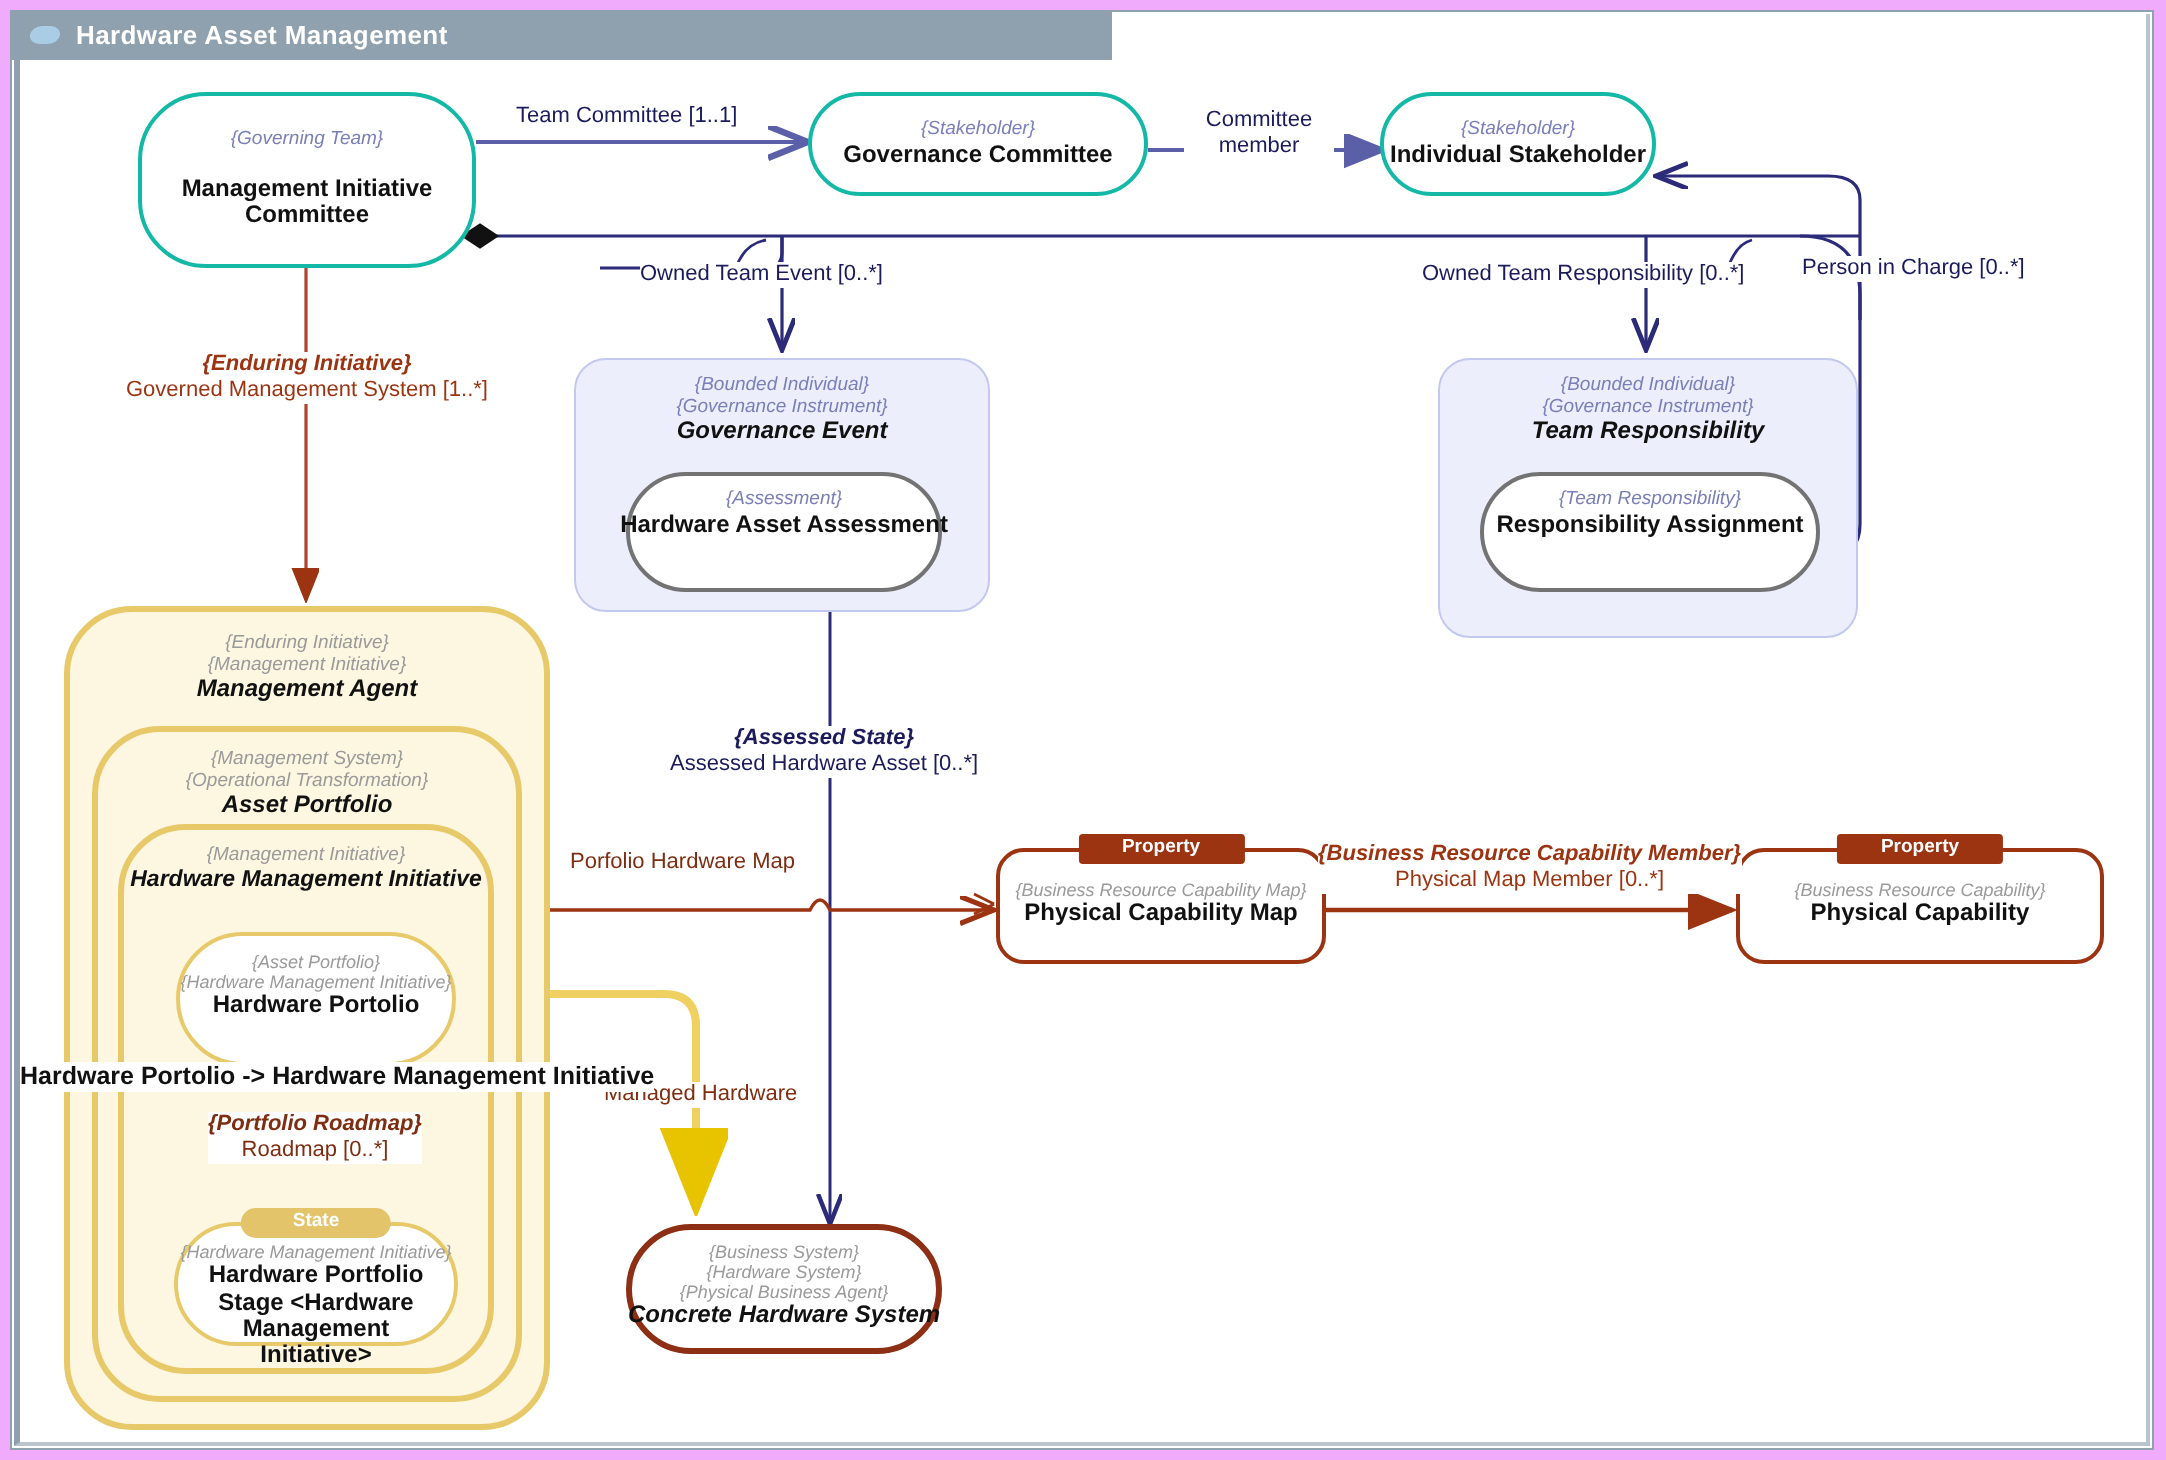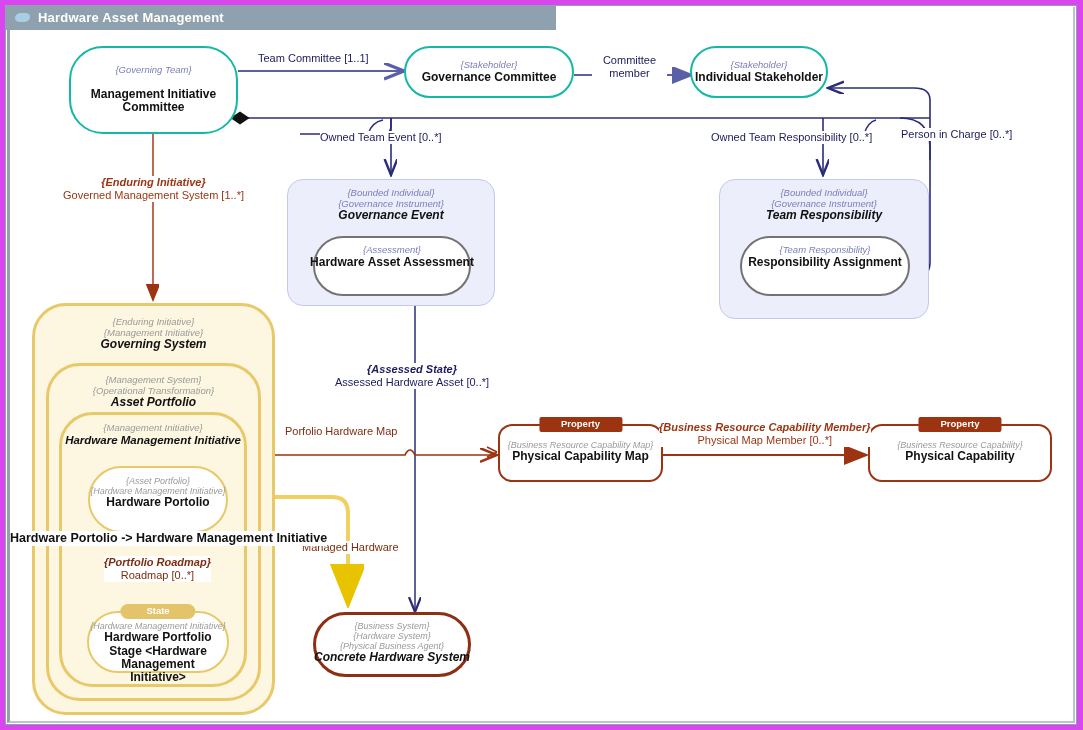--- a/index.html
+++ b/index.html
@@ -1,17 +1,17 @@
 <!DOCTYPE html>
 <html><head>
 <meta charset="utf-8">
 <style>
   html,body{margin:0;padding:0;background:#ffffff;}
   body{width:1083px;height:730px;font-family:"Liberation Sans",sans-serif;overflow:hidden;}
-  #root{position:relative;width:1083px;height:730px;background:#d946ef;}
+  #root{position:relative;width:1083px;height:730px;background:#f0abfc;}
 
   
   .frame{position:absolute;left:5px;top:5px;width:1072px;height:720px;
          border:1px solid #8fa1ae;background:#ffffff;box-sizing:border-box;}
   .frame-inner{position:absolute;left:7px;top:7px;width:1068px;height:716px;
          border:2px solid #b9c4cc;border-top:none;border-left:3px solid #8fa1ae;
          box-sizing:border-box;pointer-events:none;}
   .titlebar{position:absolute;left:5px;top:5px;width:551px;height:25px;
             background:#8fa1ae;display:flex;align-items:center;box-sizing:border-box;padding-left:10px;}
   .title-icon{width:15px;height:9px;border-radius:6px/5px;background:#a9cde4;
@@ -167,21 +167,21 @@
   </div>
 
   <div class="node pill-white" style="left:740px;top:236px;width:170px;height:60px;justify-content:flex-start;padding-top:7px;">
     <div class="stereo">{Team Responsibility}</div>
     <div class="nname">Responsibility Assignment</div>
   </div>
 
   <div class="node box-yellow" style="left:32px;top:303px;width:243px;height:412px;justify-content:flex-start;padding-top:11px;">
     <div class="stereo gray">{Enduring Initiative}</div>
     <div class="stereo gray">{Management Initiative}</div>
-    <div class="nname italic">Governing System</div>
+    <div class="nname italic">Management Agent</div>
   </div>
 
   <div class="node box-yellow" style="left:46px;top:363px;width:215px;height:338px;justify-content:flex-start;padding-top:9px;">
     <div class="stereo gray">{Management System}</div>
     <div class="stereo gray">{Operational Transformation}</div>
     <div class="nname italic">Asset Portfolio</div>
   </div>
 
   <div class="node box-yellow" style="left:59px;top:412px;width:188px;height:275px;justify-content:flex-start;padding-top:8px;">
     <div class="stereo gray">{Management Initiative}</div>

